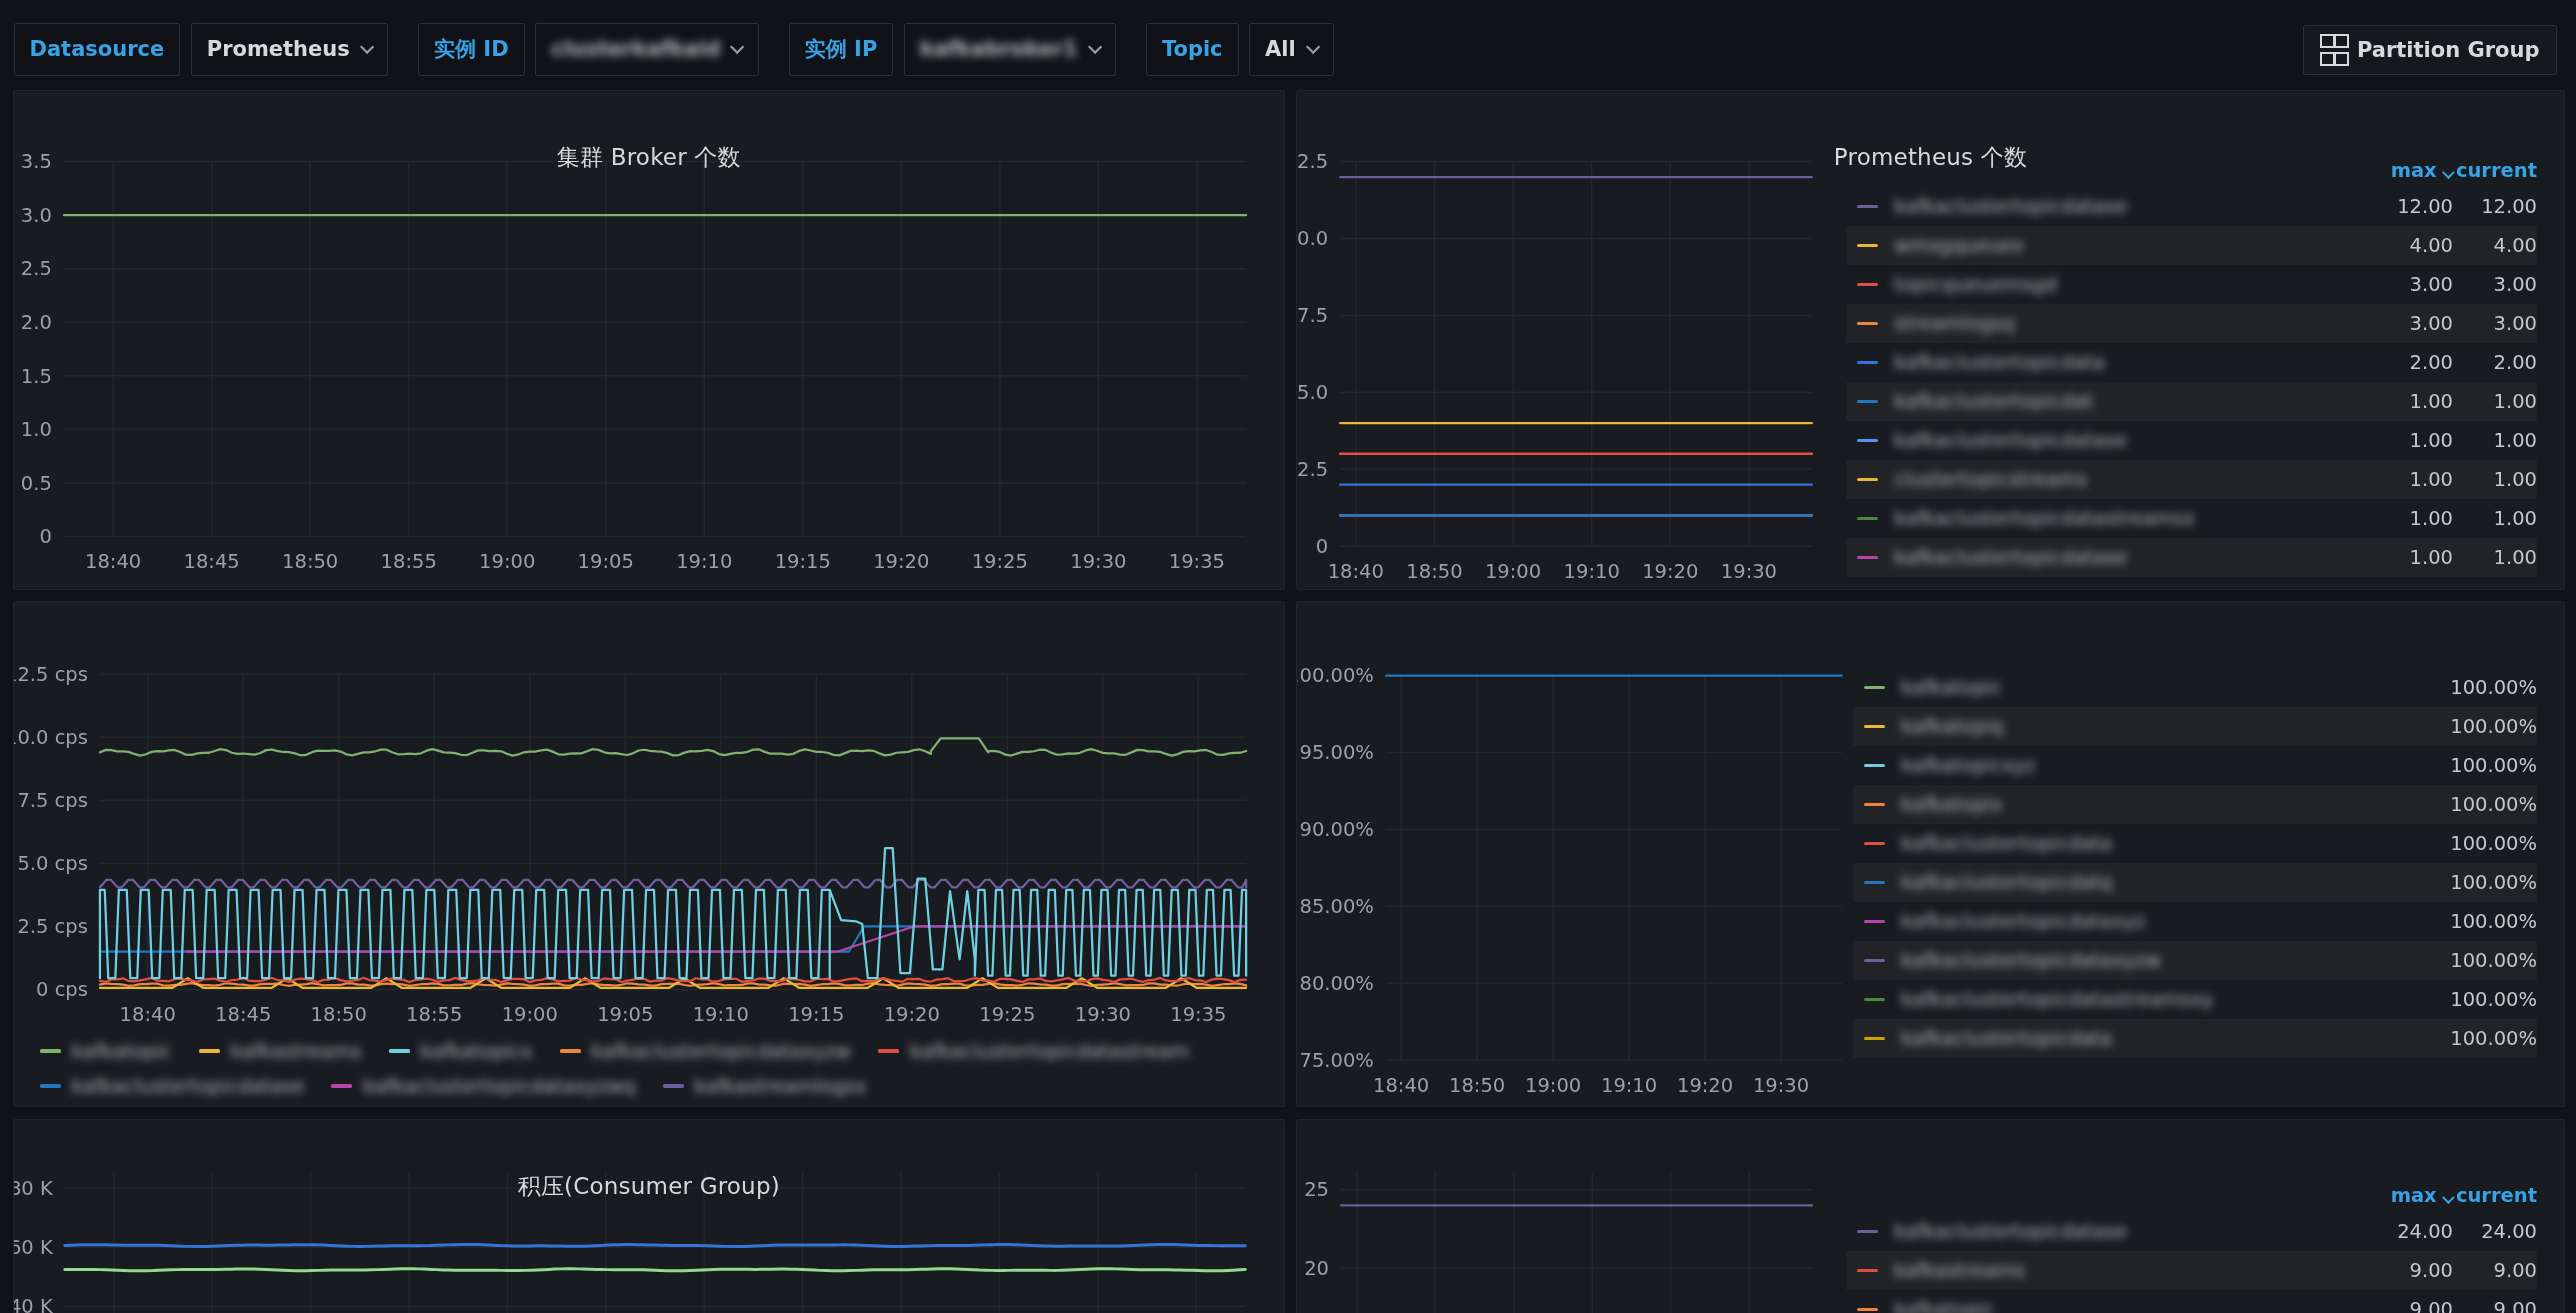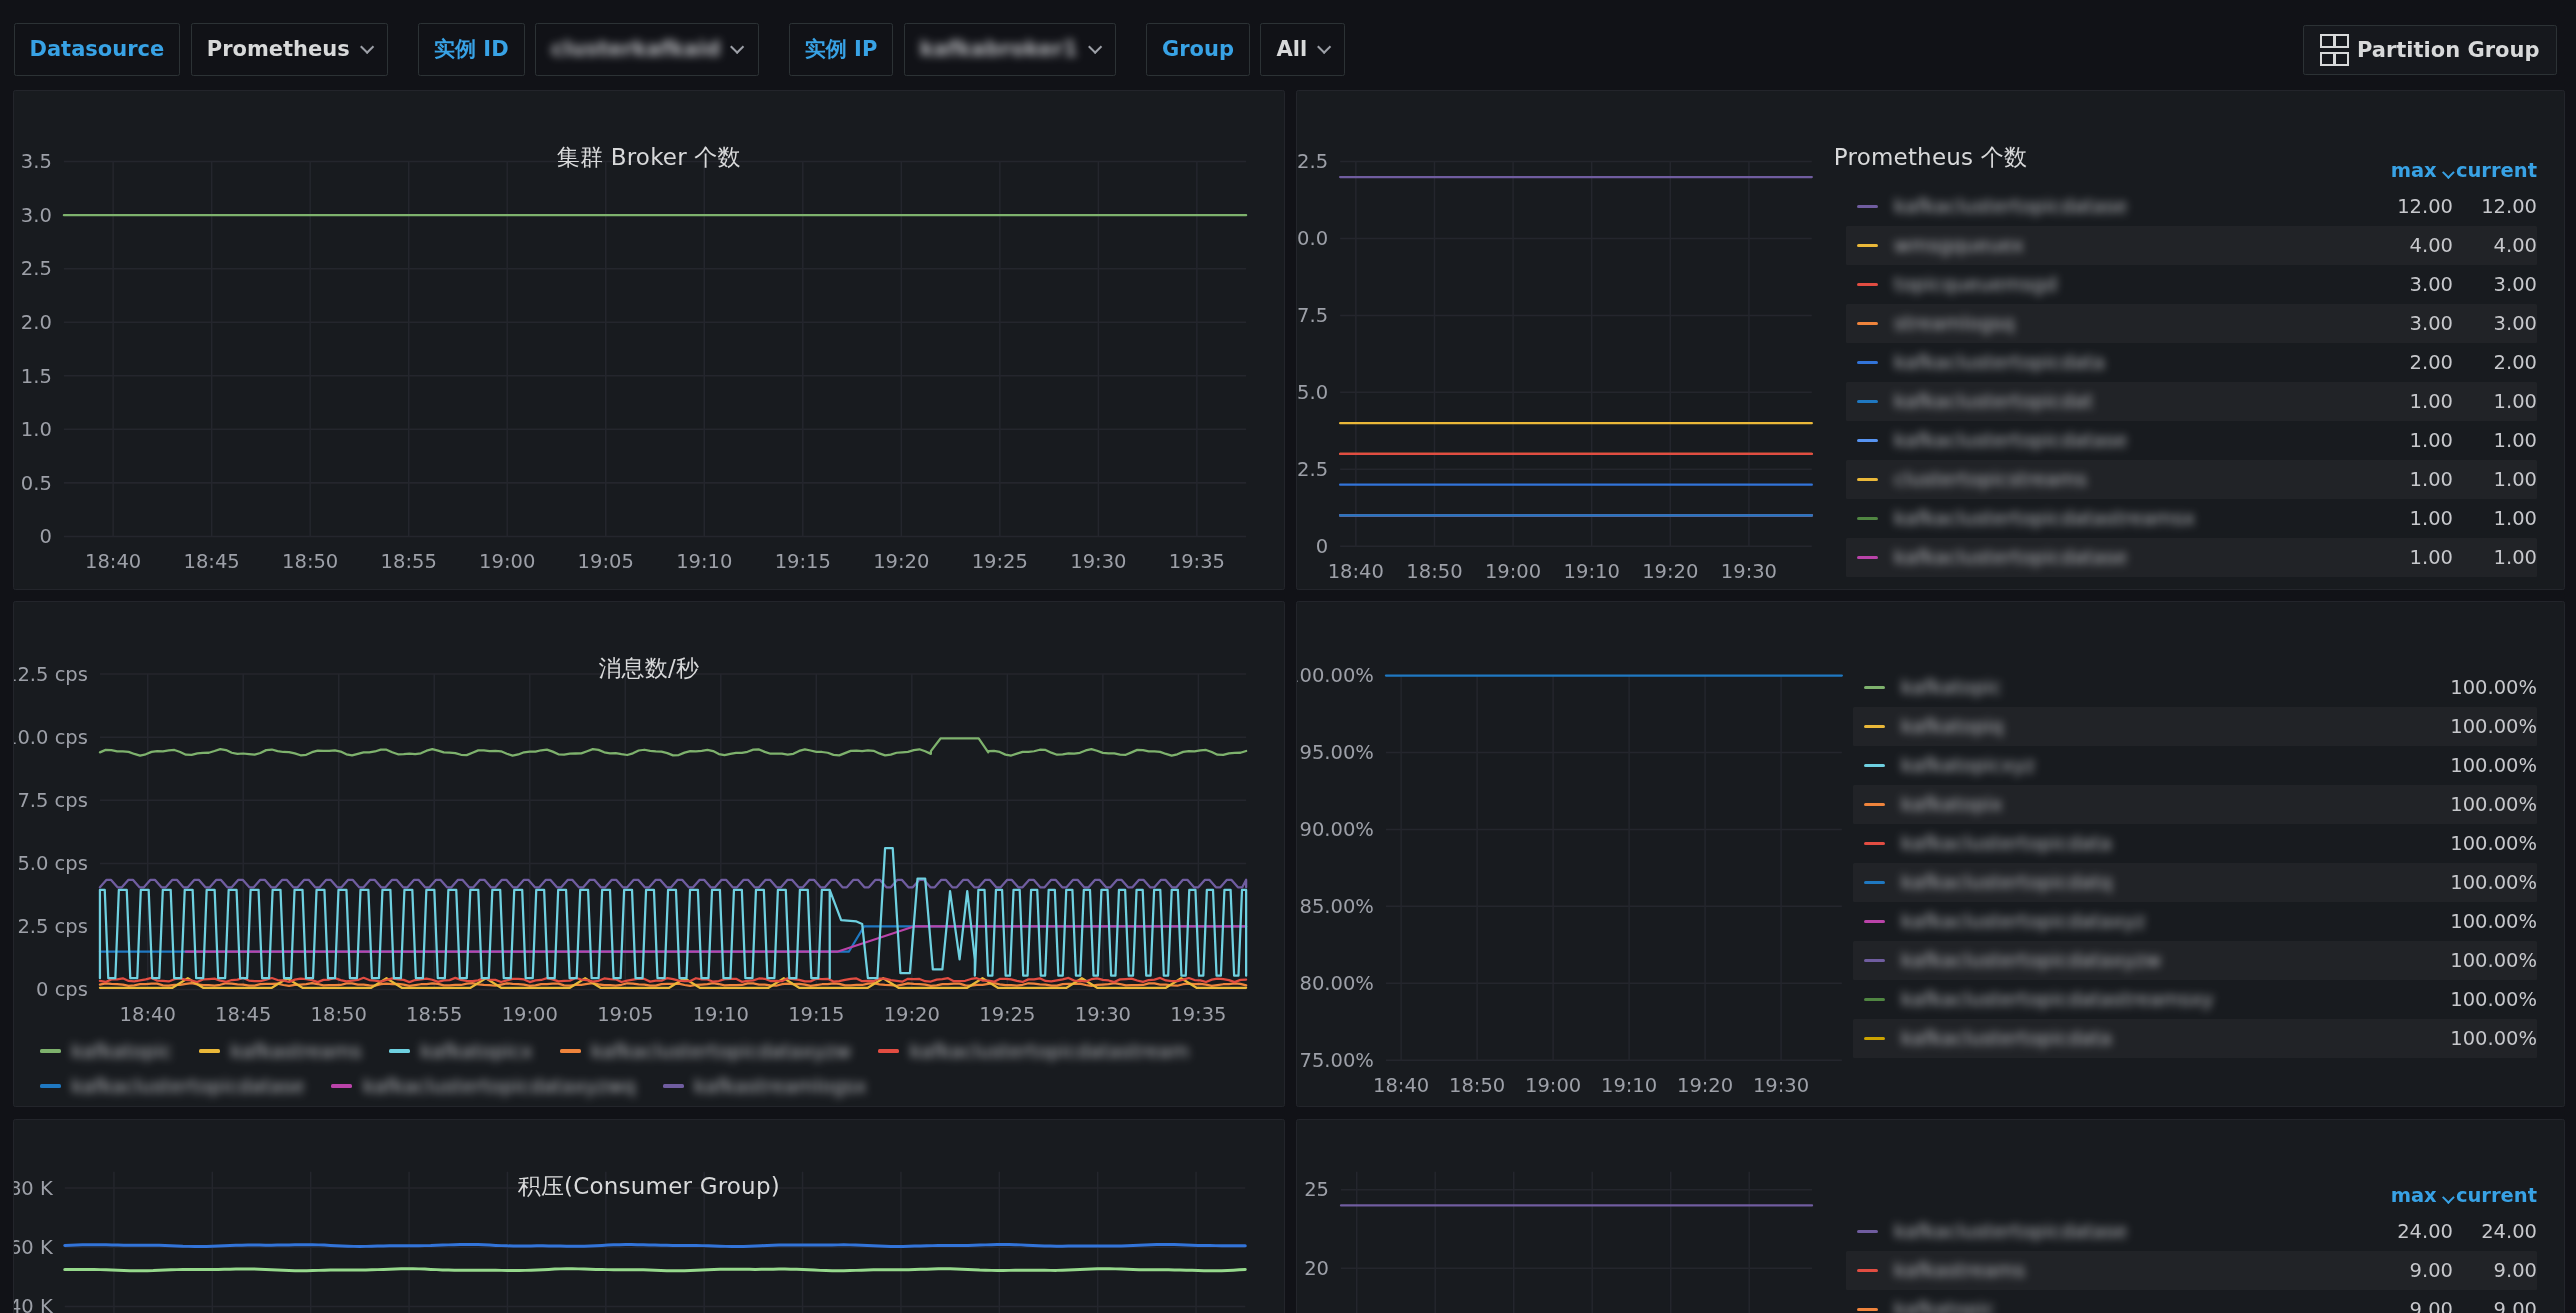--- a/index.html
+++ b/index.html
@@ -61,21 +61,21 @@
       <span class="chev"></span>
     </div>
     <div class="tgapbig"></div>
     <div class="tbox tlabel">实例 IP</div>
     <div class="tgap"></div>
     <div class="tbox">
       <span class="redacted">kafkabroker1</span>
       <span class="chev"></span>
     </div>
     <div class="tgapbig"></div>
-    <div class="tbox tlabel">Group</div>
+    <div class="tbox tlabel">Topic</div>
     <div class="tgap"></div>
     <div class="tbox">
       <span>All</span>
       <span class="chev"></span>
     </div>
   </div>
   <div class="cg-btn">
     <span class="gridicon">
         <i></i>
         <i></i>
@@ -301,21 +301,20 @@
           <polyline points="114.0,509.3 121.6,507.7 129.3,508.5 136.9,508.8 144.5,509.3 152.2,511.1 159.8,510.4 167.4,508.7 175.0,508.7 182.7,508.1 190.3,508.1 197.9,510.3 205.6,510.8 213.2,509.7 220.8,509.6 228.4,508.5 236.1,507.4 243.7,509.0 251.3,510.2 259.0,510.0 266.6,510.6 274.2,509.6 281.9,507.6 289.5,508.2 297.1,509.1 304.7,509.3 312.4,510.8 320.0,510.8 327.6,508.7 335.3,508.3 342.9,508.4 350.5,508.1 358.2,509.9 365.8,511.1 373.4,509.8 381.1,509.3 388.7,508.8 396.3,507.5 403.9,508.6 411.6,510.4 419.2,510.1 426.8,510.2 434.5,509.9 442.1,507.8 449.7,507.8 457.4,509.3 465.0,509.5 472.6,510.4 480.2,510.9 487.9,508.9 495.5,508.0 503.1,508.6 510.8,508.4 518.4,509.5 526.0,511.2 533.7,510.1 541.3,508.9 548.9,508.8 556.5,507.8 564.2,508.3 571.8,510.5 579.4,510.4 587.1,509.9 594.7,509.9 602.3,508.1 610.0,507.5 617.6,509.2 625.2,509.8 632.8,510.1 640.5,510.9 648.1,509.3 655.7,507.7 663.4,508.5 671.0,508.8 678.6,509.3 686.3,511.1 693.9,510.4 701.5,508.7 709.1,508.7 716.8,508.1 724.4,508.1 732.0,510.3 739.7,510.8 747.3,509.7 754.9,509.6 762.6,508.5 770.2,507.4 777.8,509.0 785.4,510.2 793.1,510.0 800.7,510.6 808.3,509.6 816.0,507.6 823.6,508.2 831.2,509.1 838.9,509.3 846.5,510.7 854.1,510.8 861.7,508.7 869.4,508.3 877.0,508.4 884.6,508.1 892.3,509.9 899.9,511.1 907.5,509.8 915.2,509.3 922.8,508.8 930.4,507.5 938.0,508.6 945.7,510.4 953.3,510.1 960.9,510.2 968.6,509.9 976.2,507.8 983.8,507.8 991.5,509.3 999.1,509.5 1006.7,510.4 1014.3,510.9 1022.0,508.9 1029.6,508.0 1037.2,508.6 1044.9,508.4 1052.5,509.5 1060.1,511.2 1067.8,510.1 1075.4,508.9 1083.0,508.8 1090.6,507.8 1098.3,508.3 1105.9,510.4 1113.5,510.4 1121.2,509.9 1128.8,509.9 1136.4,508.1 1144.0,507.5 1151.7,509.2 1159.3,509.8 1166.9,510.1 1174.6,510.9 1182.2,509.3 1189.8,507.7 1197.5,508.5 1205.1,508.8 1212.7,509.3 1220.3,511.1 1228.0,510.4 1235.6,508.7 1243.2,508.7 1250.9,508.1 1258.5,508.1 1266.1,510.3 1273.8,510.8 1281.4,509.7 1289.0,509.6 1296.6,508.5 1304.3,507.4 1311.9,509.0 1319.5,510.2 1327.2,510.0 1334.8,510.6 1342.4,509.6 1350.1,507.6 1357.7,508.2 1365.3,509.1 1372.9,509.3 1380.6,510.7 1388.2,510.8 1395.8,508.7 1403.5,508.3 1411.1,508.4 1418.7,508.1 1426.4,509.9 1434.0,511.1 1441.6,509.8 1449.2,509.3 1456.9,508.8 1464.5,507.5 1472.1,508.6 1479.8,510.4 1487.4,510.1 1495.0,510.2 1502.7,509.9 1510.3,507.8 1517.9,507.8 1525.5,509.3 1533.2,509.5 1540.8,510.4 1548.4,510.9 1556.1,508.9 1563.7,508.0 1571.3,508.6 1579.0,508.4 1586.6,509.5 1594.2,511.2 1601.8,510.1 1609.5,508.9 1617.1,508.8 1624.7,507.8 1632.4,508.3 1640.0,510.4" fill="none" stroke="#EF843C" stroke-width="3" stroke-linejoin="round" stroke-linecap="round"></polyline>
           <polyline points="114.0,513.6 210.6,513.6 231.0,500.9 251.3,513.6 342.9,513.6 363.2,500.9 383.6,513.6 475.2,513.6 495.5,500.9 515.8,513.6 607.4,513.6 627.8,500.9 648.1,513.6 739.7,513.6 760.0,500.9 780.4,513.6 871.9,513.6 892.3,500.9 912.6,513.6 1004.2,513.6 1024.5,500.9 1044.9,513.6 1136.4,513.6 1156.8,500.9 1177.1,513.6 1268.7,513.6 1289.0,500.9 1309.4,513.6 1400.9,513.6 1421.3,500.9 1441.6,513.6 1533.2,513.6 1553.5,500.9 1573.9,513.6 1640.0,513.6" fill="none" stroke="#EAB839" stroke-width="3" stroke-linejoin="round" stroke-linecap="round"></polyline>
           <polyline points="114.0,504.3 121.6,505.8 129.3,502.4 136.9,502.3 144.5,501.0 152.2,504.5 159.8,505.1 167.4,503.8 175.0,502.4 182.7,500.5 190.3,504.1 197.9,504.3 205.6,505.2 213.2,502.2 220.8,501.1 228.4,503.0 236.1,503.9 243.7,506.0 251.3,502.4 259.0,502.0 266.6,501.5 274.2,504.0 281.9,505.7 289.5,503.3 297.1,502.7 304.7,500.5 312.4,504.0 320.0,504.7 327.6,504.7 335.3,502.8 342.9,500.6 350.5,503.3 358.2,503.8 365.8,505.9 373.4,502.7 381.1,501.5 388.7,502.0 396.3,503.4 403.9,506.1 411.6,503.1 419.2,502.6 426.8,500.8 434.5,503.5 442.1,505.2 449.7,504.2 457.4,503.2 465.0,500.3 472.6,503.3 480.2,504.0 487.9,505.5 495.5,503.2 503.1,501.0 510.8,502.5 518.4,503.1 526.0,506.1 533.7,503.3 541.3,502.3 548.9,501.3 556.5,502.9 564.2,505.7 571.8,503.8 579.4,503.4 587.1,500.4 594.7,503.0 602.3,504.4 610.0,504.9 617.6,503.8 625.2,500.6 632.8,502.7 640.5,503.1 648.1,505.9 655.7,503.7 663.4,501.7 671.0,501.8 678.6,502.5 686.3,506.0 693.9,503.8 701.5,503.2 709.1,500.8 716.8,502.5 724.4,505.0 732.0,504.4 739.7,504.1 747.3,500.5 754.9,502.6 762.6,503.5 770.2,505.4 777.8,504.3 785.4,501.2 793.1,502.2 800.7,502.3 808.3,505.9 816.0,504.1 823.6,502.7 831.2,501.4 838.9,501.9 846.5,505.4 854.1,504.2 861.7,504.1 869.4,500.7 877.0,502.1 884.6,504.0 892.3,504.8 899.9,504.7 907.5,500.9 915.2,502.3 922.8,502.5 930.4,505.5 938.0,504.6 945.7,502.1 953.3,501.9 960.9,501.6 968.6,505.6 976.2,504.3 983.8,503.8 991.5,501.2 999.1,501.6 1006.7,504.6 1014.3,504.4 1022.0,504.9 1029.6,501.0 1037.2,502.0 1044.9,503.0 1052.5,505.0 1060.1,505.1 1067.8,501.7 1075.4,502.1 1083.0,501.6 1090.6,505.3 1098.3,504.7 1105.9,503.2 1113.5,501.8 1121.2,501.1 1128.8,504.9 1136.4,504.4 1144.0,504.8 1151.7,501.3 1159.3,501.5 1166.9,503.5 1174.6,504.5 1182.2,505.5 1189.8,501.6 1197.5,502.0 1205.1,501.9 1212.7,504.9 1220.3,505.3 1228.0,502.7 1235.6,502.2 1243.2,500.9 1250.9,504.8 1258.5,504.6 1266.1,504.3 1273.8,501.9 1281.4,500.9 1289.0,504.0 1296.6,504.2 1304.3,505.5 1311.9,501.8 1319.5,501.6 1327.2,502.4 1334.8,504.3 1342.4,505.8 1350.1,502.4 1357.7,502.3 1365.3,501.0 1372.9,504.5 1380.6,505.1 1388.2,503.8 1395.8,502.4 1403.5,500.5 1411.1,504.1 1418.7,504.3 1426.4,505.2 1434.0,502.2 1441.6,501.1 1449.2,503.0 1456.9,503.9 1464.5,506.0 1472.1,502.4 1479.8,502.0 1487.4,501.5 1495.0,503.9 1502.7,505.7 1510.3,503.3 1517.9,502.7 1525.5,500.5 1533.2,503.9 1540.8,504.7 1548.4,504.7 1556.1,502.8 1563.7,500.6 1571.3,503.3 1579.0,503.7 1586.6,505.9 1594.2,502.7 1601.8,501.5 1609.5,502.0 1617.1,503.4 1624.7,506.1 1632.4,503.1 1640.0,502.6" fill="none" stroke="#E24D42" stroke-width="3" stroke-linejoin="round" stroke-linecap="round"></polyline>
           <polyline points="114.0,200.2 121.6,196.9 129.3,197.2 136.9,198.8 144.5,199.0 152.2,199.5 159.8,202.3 167.4,204.5 175.0,202.8 182.7,199.5 190.3,198.5 197.9,198.8 205.6,197.6 213.2,197.0 220.8,199.7 228.4,203.3 236.1,203.6 243.7,201.6 251.3,200.9 259.0,200.7 266.6,198.4 274.2,195.9 281.9,197.1 289.5,200.7 297.1,202.2 304.7,201.7 312.4,202.4 320.0,203.2 327.6,201.0 335.3,197.2 342.9,196.4 350.5,198.5 358.2,199.7 365.8,199.8 373.4,201.6 381.1,204.1 388.7,203.5 396.3,199.9 403.9,197.8 411.6,198.3 419.2,198.3 426.8,197.5 434.5,199.1 442.1,202.8 449.7,204.2 457.4,202.2 465.0,200.3 472.6,200.2 480.2,199.0 487.9,196.5 495.5,196.6 503.1,200.0 510.8,202.7 518.4,202.4 526.0,201.8 533.7,202.5 541.3,201.5 548.9,197.9 556.5,195.9 564.2,197.8 571.8,200.2 579.4,200.6 587.1,201.2 594.7,203.4 602.3,203.9 610.0,200.7 617.6,197.5 625.2,197.5 632.8,198.6 640.5,198.2 648.1,198.8 655.7,202.0 663.4,204.5 671.0,203.0 678.6,200.1 686.3,199.3 693.9,199.1 701.5,197.4 709.1,196.5 716.8,199.2 724.4,202.8 732.0,203.2 739.7,201.8 747.3,201.7 754.9,201.5 762.6,198.7 770.2,195.9 777.8,196.9 785.4,200.1 793.1,201.4 800.7,201.3 808.3,202.6 816.0,203.7 823.6,201.5 831.2,197.7 838.9,196.7 846.5,198.3 854.1,199.0 861.7,199.1 869.4,201.2 877.0,204.2 884.6,203.8 892.3,200.5 899.9,198.6 907.5,198.8 915.2,198.1 922.8,196.9 930.4,198.5 938.0,202.4 945.7,203.9 953.3,202.3 960.9,201.0 968.6,201.0 976.2,199.4 983.8,196.5 991.5,196.3 999.1,199.5 1006.7,202.0 1014.3,201.9 1022.0,202.0 1029.6,203.1 1037.2,202.1 1044.9,198.3 1052.5,196.2 1060.1,197.7 1067.8,199.6 1075.4,199.7 1083.0,200.7 1090.6,203.5 1098.3,204.2 1105.9,201.2 1113.5,198.2 1121.2,198.0 1128.8,198.5 1136.4,197.6 1144.0,198.1 1151.7,201.6 1159.3,204.2 1166.9,203.1 1174.6,200.7 1182.2,200.2 1189.8,199.6 1197.5,197.3 1205.1,196.1 1212.7,198.7 1220.3,202.2 1220.3,198.5 1233.1,181.7 1283.9,181.7 1296.7,200.2 1296.7,198.6 1304.3,198.1 1311.9,199.6 1319.5,203.2 1327.2,204.4 1334.8,201.9 1342.4,199.6 1350.1,199.4 1357.7,198.7 1365.3,196.7 1372.9,197.0 1380.6,200.6 1388.2,203.3 1395.8,202.8 1403.5,201.6 1411.1,201.8 1418.7,200.8 1426.4,197.6 1434.0,195.8 1441.6,198.0 1449.2,200.8 1456.9,201.4 1464.5,201.5 1472.1,203.2 1479.8,203.4 1487.4,200.2 1495.0,196.9 1502.7,197.1 1510.3,198.8 1517.9,199.0 1525.5,199.5 1533.2,202.3 1540.8,204.5 1548.4,202.8 1556.1,199.5 1563.7,198.5 1571.3,198.8 1579.0,197.6 1586.6,197.0 1594.2,199.7 1601.8,203.3 1609.5,203.6 1617.1,201.6 1624.7,200.9 1632.4,200.7 1640.0,198.4" fill="none" stroke="#7EB26D" stroke-width="3" stroke-linejoin="round" stroke-linecap="round"></polyline>
           <polyline points="114.0,465.6 1111.0,465.6 1131.3,432.0 1640.0,432.0" fill="none" stroke="#1F78C1" stroke-width="3" stroke-linejoin="round" stroke-linecap="round"></polyline>
           <polyline points="228.4,465.6 1095.7,465.6 1197.5,432.0 1640.0,432.0" fill="none" stroke="#BA43A9" stroke-width="3" stroke-linejoin="round" stroke-linecap="round"></polyline>
           <polyline points="114.0,379.9 114.0,379.9 122.8,369.8 128.6,369.8 137.4,379.9 143.2,379.9 152.0,369.8 157.9,369.8 166.6,379.9 172.5,379.9 181.3,369.8 187.1,369.8 195.9,379.9 201.7,379.9 210.5,369.8 216.4,369.8 225.1,379.9 231.0,379.9 239.8,369.8 245.6,369.8 254.4,379.9 260.2,379.9 269.0,369.8 274.9,369.8 283.6,379.9 289.5,379.9 298.3,369.8 304.1,369.8 312.9,379.9 318.7,379.9 327.5,369.8 333.4,369.8 342.1,379.9 348.0,379.9 356.8,369.8 362.6,369.8 371.4,379.9 377.2,379.9 386.0,369.8 391.9,369.8 400.6,379.9 406.5,379.9 415.3,369.8 421.1,369.8 429.9,379.9 435.7,379.9 444.5,369.8 450.4,369.8 459.1,379.9 465.0,379.9 473.8,369.8 479.6,369.8 488.4,379.9 494.2,379.9 503.0,369.8 508.9,369.8 517.6,379.9 523.5,379.9 532.3,369.8 538.1,369.8 546.9,379.9 552.7,379.9 561.5,369.8 567.3,369.8 576.1,379.9 582.0,379.9 590.7,369.8 596.6,369.8 605.4,379.9 611.2,379.9 620.0,369.8 625.8,369.8 634.6,379.9 640.5,379.9 649.2,369.8 655.1,369.8 663.9,379.9 669.7,379.9 678.5,369.8 684.3,369.8 693.1,379.9 699.0,379.9 707.7,369.8 713.6,369.8 722.4,379.9 728.2,379.9 737.0,369.8 742.8,369.8 751.6,379.9 757.5,379.9 766.2,369.8 772.1,369.8 780.9,379.9 786.7,379.9 795.5,369.8 801.3,369.8 810.1,379.9 816.0,379.9 824.7,369.8 830.6,369.8 839.4,379.9 845.2,379.9 854.0,369.8 859.8,369.8 868.6,379.9 874.5,379.9 883.2,369.8 889.1,369.8 897.9,379.9 903.7,379.9 912.5,369.8 918.3,369.8 927.1,379.9 933.0,379.9 941.7,369.8 947.6,369.8 956.4,379.9 962.2,379.9 971.0,369.8 976.8,369.8 985.6,379.9 991.4,379.9 1000.2,369.8 1006.1,369.8 1014.8,379.9 1020.7,379.9 1029.5,369.8 1035.3,369.8 1044.1,379.9 1049.9,379.9 1058.7,369.8 1064.6,369.8 1073.3,379.9 1079.2,379.9 1088.0,369.8 1093.8,369.8 1102.6,379.9 1108.4,379.9 1117.2,369.8 1123.1,369.8 1131.8,379.9 1137.7,379.9 1146.5,369.8 1152.3,369.8 1161.1,379.9 1166.9,379.9 1175.7,369.8 1181.6,369.8 1190.3,379.9 1196.2,379.9 1205.0,369.8 1210.8,369.8 1219.6,379.9 1225.4,379.9 1234.2,369.8 1240.1,369.8 1248.8,379.9 1254.7,379.9 1263.5,369.8 1269.3,369.8 1278.1,379.9 1283.9,379.9 1292.7,369.8 1298.6,369.8 1307.3,379.9 1313.2,379.9 1322.0,369.8 1327.8,369.8 1336.6,379.9 1342.4,379.9 1351.2,369.8 1357.1,369.8 1365.8,379.9 1371.7,379.9 1380.5,369.8 1386.3,369.8 1395.1,379.9 1400.9,379.9 1409.7,369.8 1415.6,369.8 1424.3,379.9 1430.2,379.9 1438.9,369.8 1444.8,369.8 1453.6,379.9 1459.4,379.9 1468.2,369.8 1474.0,369.8 1482.8,379.9 1488.7,379.9 1497.4,369.8 1503.3,369.8 1512.1,379.9 1517.9,379.9 1526.7,369.8 1532.5,369.8 1541.3,379.9 1547.2,379.9 1555.9,369.8 1561.8,369.8 1570.6,379.9 1576.4,379.9 1585.2,369.8 1591.0,369.8 1599.8,379.9 1605.7,379.9 1614.4,369.8 1620.3,369.8 1629.1,379.9 1634.9,379.9 1640.0,369.8 1640.0,369.8 1640.0,379.9 1640.0,379.9" fill="none" stroke="#705DA0" stroke-width="3" stroke-linejoin="round" stroke-linecap="round"></polyline>
           <polyline points="114.0,500.9 114.0,500.9 114.0,383.3 120.4,383.3 125.1,500.9 134.5,500.9 139.2,383.3 149.7,383.3 154.4,500.9 163.7,500.9 168.4,383.3 178.9,383.3 183.6,500.9 193.0,500.9 197.7,383.3 208.2,383.3 212.9,500.9 222.2,500.9 226.9,383.3 237.4,383.3 242.1,500.9 251.5,500.9 256.1,383.3 266.7,383.3 271.4,500.9 280.7,500.9 285.4,383.3 295.9,383.3 300.6,500.9 310.0,500.9 314.6,383.3 325.2,383.3 329.9,500.9 339.2,500.9 343.9,383.3 354.4,383.3 359.1,500.9 368.5,500.9 373.1,383.3 383.7,383.3 388.3,500.9 397.7,500.9 402.4,383.3 412.9,383.3 417.6,500.9 427.0,500.9 431.6,383.3 442.2,383.3 446.8,500.9 456.2,500.9 460.9,383.3 471.4,383.3 476.1,500.9 485.5,500.9 490.1,383.3 500.7,383.3 505.3,500.9 514.7,500.9 519.4,383.3 529.9,383.3 534.6,500.9 544.0,500.9 548.6,383.3 559.2,383.3 563.8,500.9 573.2,500.9 577.9,383.3 588.4,383.3 593.1,500.9 602.4,500.9 607.1,383.3 617.7,383.3 622.3,500.9 631.7,500.9 636.4,383.3 646.9,383.3 651.6,500.9 660.9,500.9 665.6,383.3 676.2,383.3 680.8,500.9 690.2,500.9 694.9,383.3 705.4,383.3 710.1,500.9 719.4,500.9 724.1,383.3 734.6,383.3 739.3,500.9 748.7,500.9 753.4,383.3 763.9,383.3 768.6,500.9 777.9,500.9 782.6,383.3 793.1,383.3 797.8,500.9 807.2,500.9 811.9,383.3 822.4,383.3 827.1,500.9 836.4,500.9 841.1,383.3 851.6,383.3 856.3,500.9 865.7,500.9 870.4,383.3 880.9,383.3 885.6,500.9 894.9,500.9 899.6,383.3 910.1,383.3 914.8,500.9 924.2,500.9 928.9,383.3 939.4,383.3 944.1,500.9 953.4,500.9 958.1,383.3 968.6,383.3 973.3,500.9 982.7,500.9 987.4,383.3 997.9,383.3 1002.6,500.9 1011.9,500.9 1016.6,383.3 1027.1,383.3 1031.8,500.9 1041.2,500.9 1045.9,383.3 1056.4,383.3 1061.1,500.9 1070.4,500.9 1075.1,383.3 1085.6,383.3 1085.6,500.9 1085.6,500.9 1085.6,383.3 1100.8,423.6 1121.2,425.3 1128.8,428.6 1136.4,500.9 1149.1,500.9 1159.3,327.8 1169.5,327.8 1179.7,494.2 1192.4,494.2 1202.5,368.2 1212.7,368.2 1222.9,489.1 1235.6,489.1 1245.8,385.0 1258.5,475.7 1268.7,385.0 1278.8,475.7 1278.8,497.5 1278.8,497.5 1283.5,383.3 1291.7,383.3 1296.4,497.5 1302.2,497.5 1306.9,383.3 1315.1,383.3 1319.8,497.5 1325.6,497.5 1330.3,383.3 1338.5,383.3 1343.2,497.5 1349.0,497.5 1353.7,383.3 1361.9,383.3 1366.6,497.5 1372.4,497.5 1377.1,383.3 1385.3,383.3 1390.0,497.5 1395.8,497.5 1400.5,383.3 1408.7,383.3 1413.4,497.5 1419.2,497.5 1423.9,383.3 1432.1,383.3 1436.8,497.5 1442.6,497.5 1447.3,383.3 1455.5,383.3 1460.2,497.5 1466.0,497.5 1470.7,383.3 1478.9,383.3 1483.6,497.5 1489.4,497.5 1494.1,383.3 1502.3,383.3 1507.0,497.5 1512.8,497.5 1517.5,383.3 1525.7,383.3 1530.4,497.5 1536.2,497.5 1540.9,383.3 1549.1,383.3 1553.8,497.5 1559.6,497.5 1564.3,383.3 1572.5,383.3 1577.2,497.5 1583.0,497.5 1587.7,383.3 1595.9,383.3 1600.6,497.5 1606.4,497.5 1611.1,383.3 1619.3,383.3 1624.0,497.5 1629.8,497.5 1634.5,383.3 1640.0,383.3 1640.0,497.5 1640.0,497.5" fill="none" stroke="#6ED0E0" stroke-width="3" stroke-linejoin="round" stroke-linecap="round"></polyline>
         </g>
       </svg>
-    <div class="panel-title">消息数/秒</div>
     <div class="inline-legend" style="left:26px;top:434px;height:30px;">
         <span class="inline-item">
           <span class="dash" style="background: rgb(126, 178, 109);"></span>
           <span class="redacted">kafkatopic</span>
         </span>
         <span class="inline-item">
           <span class="dash" style="background: rgb(234, 184, 57);"></span>
           <span class="redacted">kafkastreams</span>
         </span>
         <span class="inline-item">

